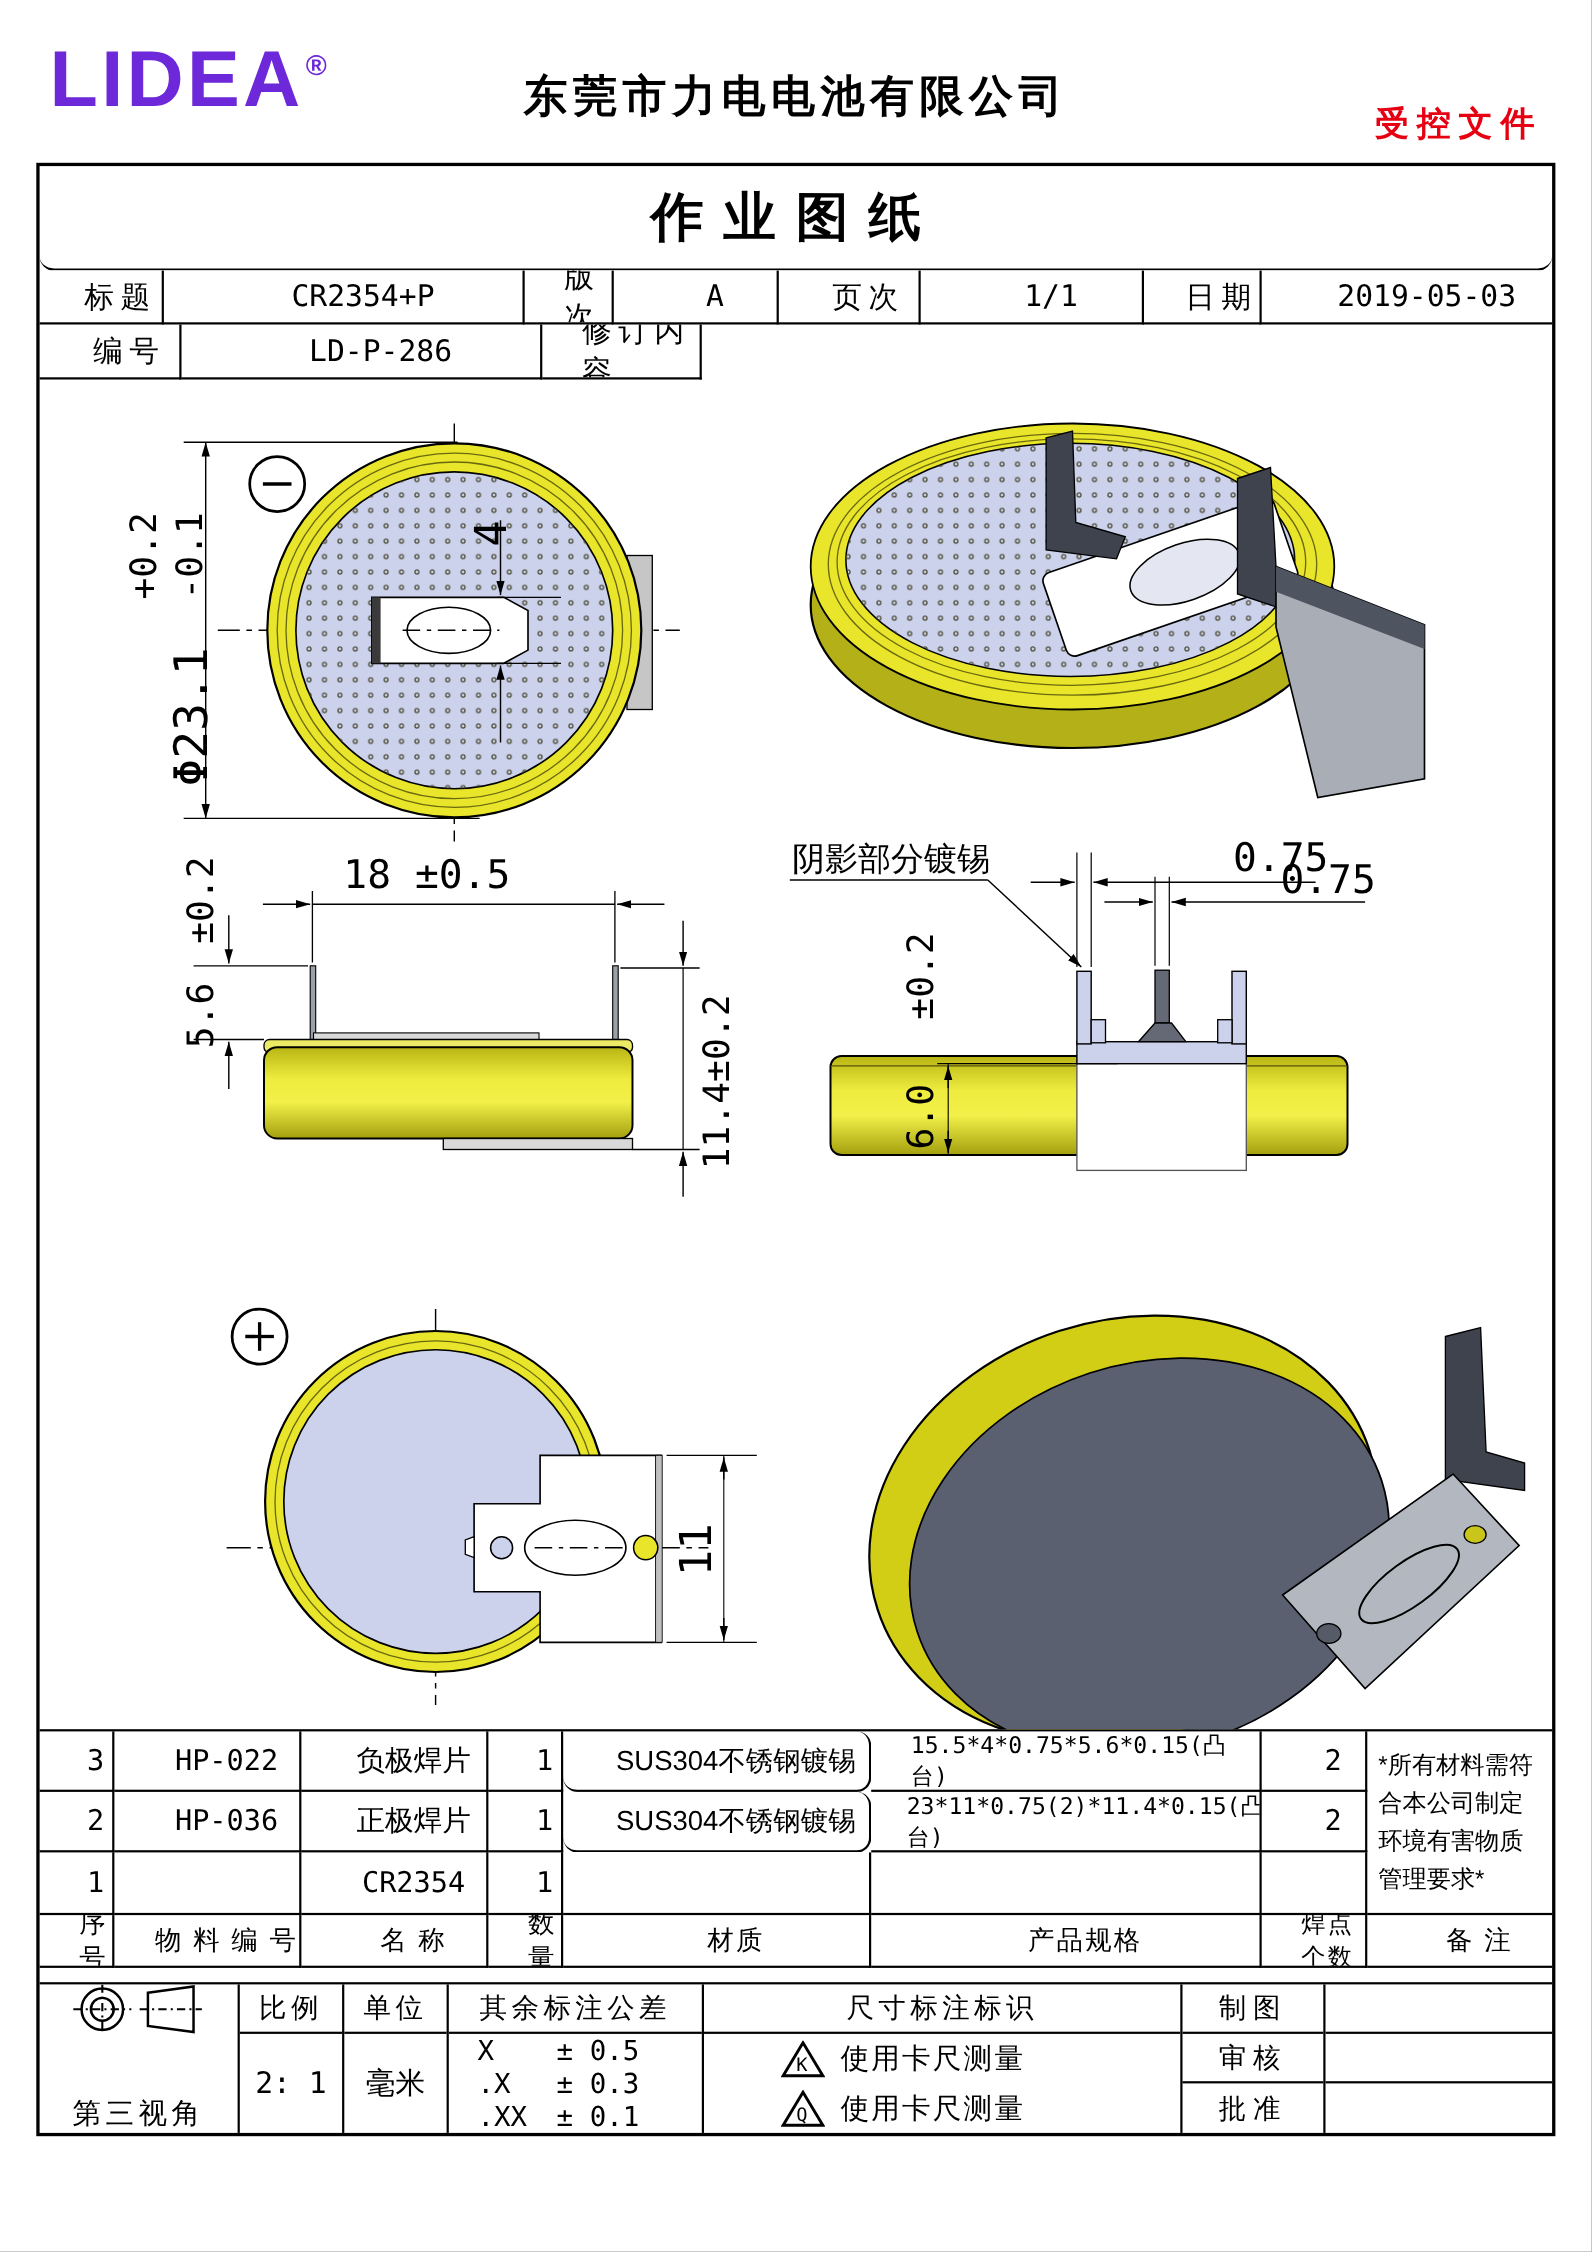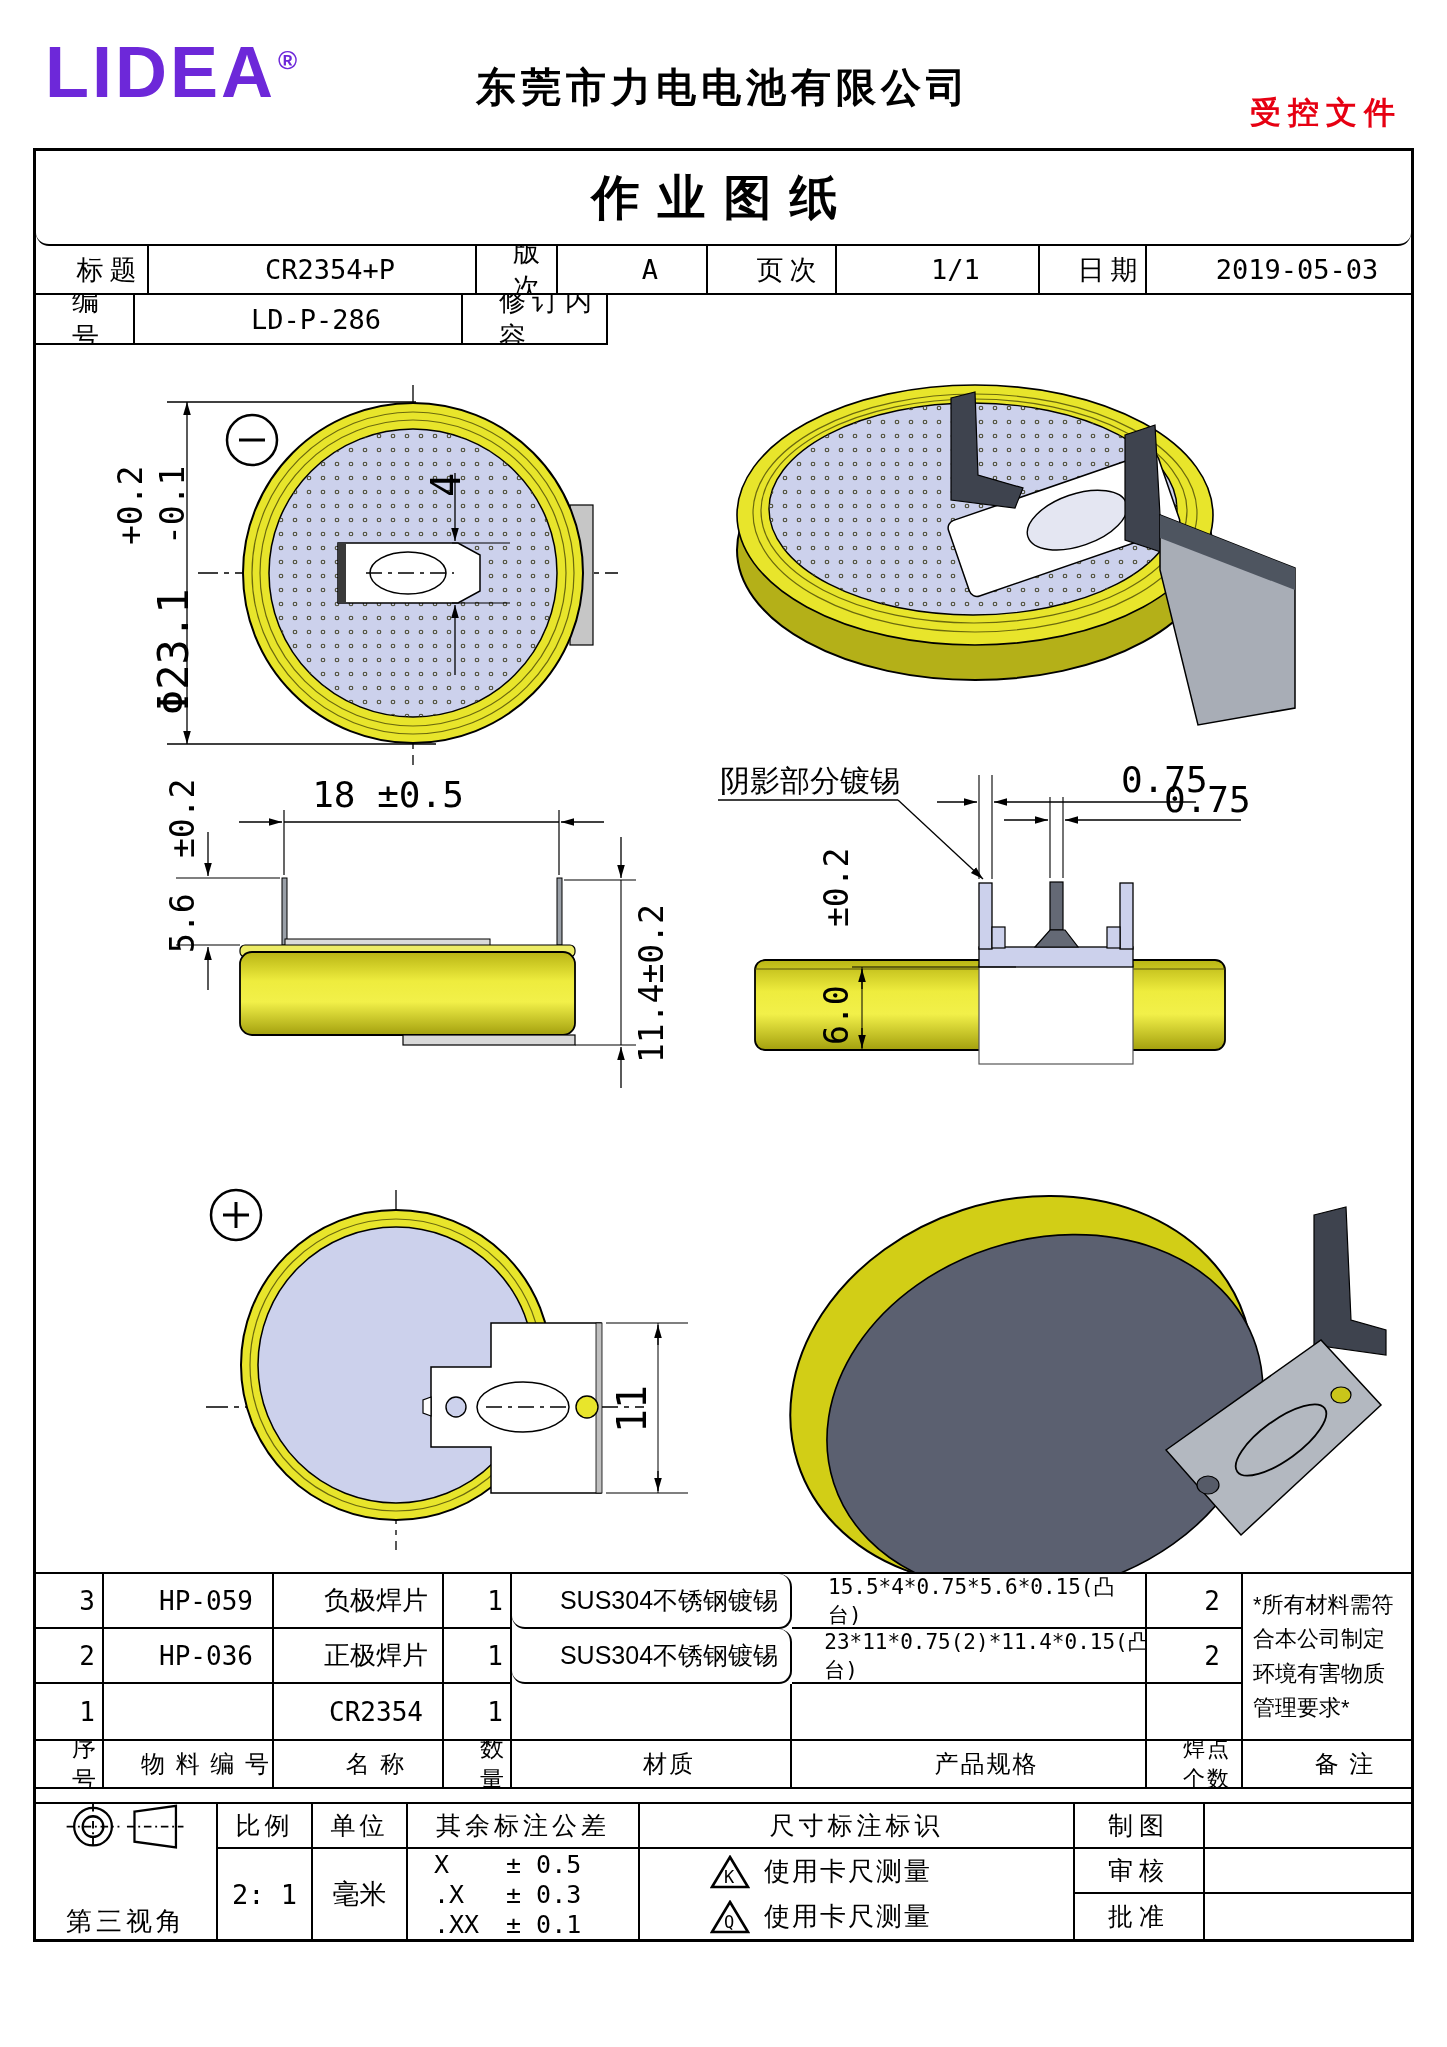--- a/index.html
+++ b/index.html
@@ -88,21 +88,21 @@
       <div class="cell br bb cad" style="width:328px">CR2354+P</div>
       <div class="cell br bb lab" style="width:81px">版次</div>
       <div class="cell br bb cad" style="width:150px">A</div>
       <div class="cell br bb lab" style="width:129px">页次</div>
       <div class="cell br bb cad" style="width:203px">1/1</div>
       <div class="cell br bb lab" style="width:107px">日期</div>
       <div class="cell bb cad" style="width:264px">2019-05-03</div>
     </div>
 
     <div class="inforow r2">
-      <div class="cell br bb lab" style="width:99px">编号</div>
+      <div class="cell br bb lab" style="width:129px">编号</div>
       <div class="cell br bb cad" style="width:328px">LD-P-286</div>
       <div class="cell br bb lab" style="width:145px">修订内容</div>
     </div>
 
     <div class="draw">
       <svg width="1375" height="1227" viewBox="0 0 1375 1227">
         <defs>
           <marker id="arr" viewBox="0 0 14 10" refX="13" refY="5" markerWidth="14" markerHeight="10" orient="auto-start-reverse" markerUnits="userSpaceOnUse">
             <path d="M13,5 L0,1.2 L0,8.8 Z" fill="#000"></path>
           </marker>
@@ -303,21 +303,21 @@
             </g>
             <ellipse cx="1172" cy="1140" rx="11" ry="9" fill="#565b68" stroke="#000" stroke-width="1.2"></ellipse>
             <ellipse cx="1305" cy="1050" rx="10" ry="8" fill="#c9c51a" stroke="#000" stroke-width="1.2"></ellipse>
           </g>
         </g>
       </svg>
     </div>
 
     <div class="bom">
       <div class="cell br bb cad">3</div>
-      <div class="cell br bb cad">HP-059</div>
+      <div class="cell br bb cad">HP-022</div>
       <div class="cell br bb">负极焊片</div>
       <div class="cell br bb cad">1</div>
       <div class="cell br bb mat">SUS304不锈钢镀锡</div>
       <div class="cell br bb spec cad">15.5*4*0.75*5.6*0.15(凸台)</div>
       <div class="cell br bb cad">2</div>
       <div class="remark-cell">*所有材料需符合本公司制定环境有害物质管理要求*</div>
 
       <div class="cell br bb cad">2</div>
       <div class="cell br bb cad">HP-036</div>
       <div class="cell br bb">正极焊片</div>

